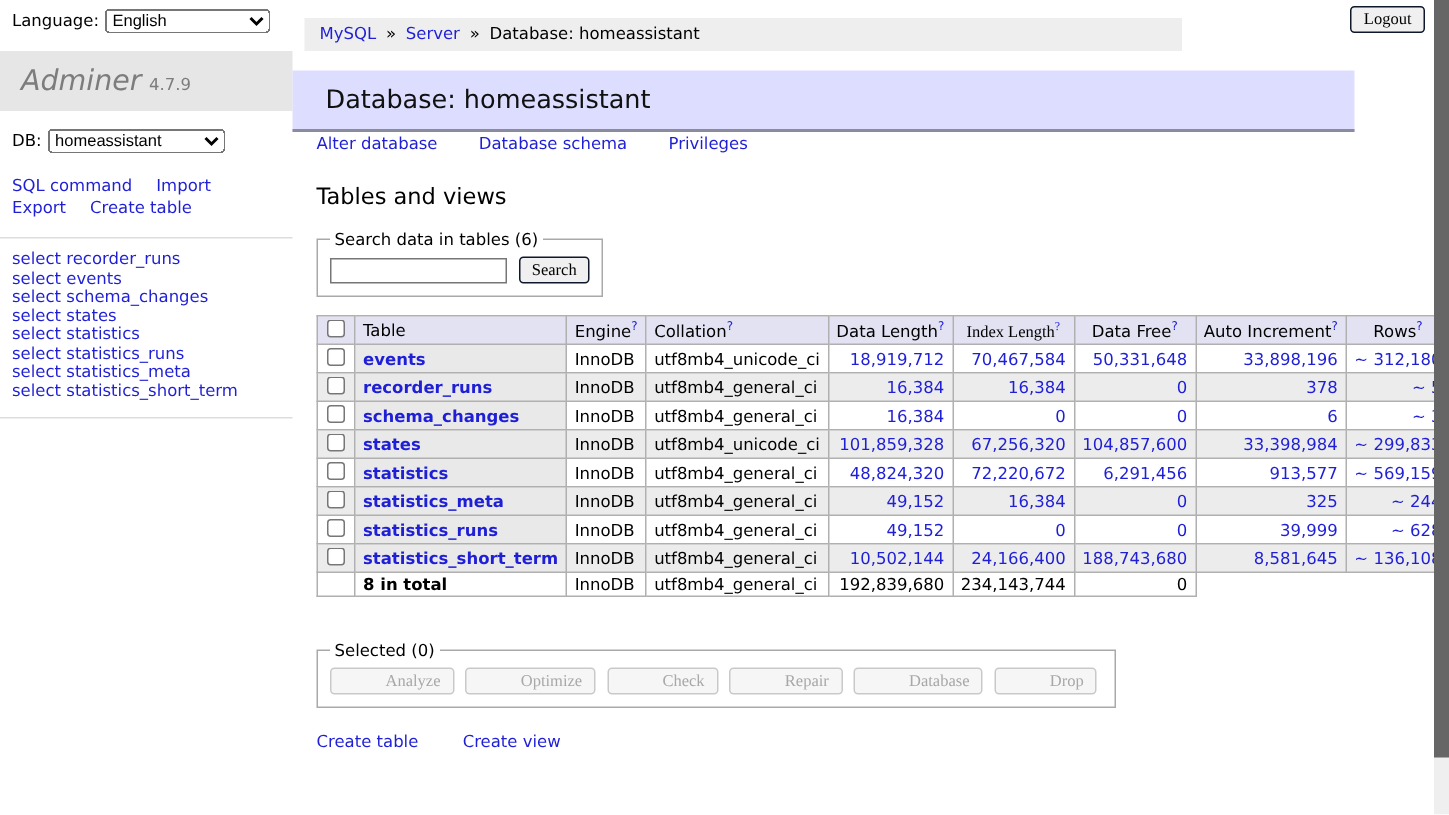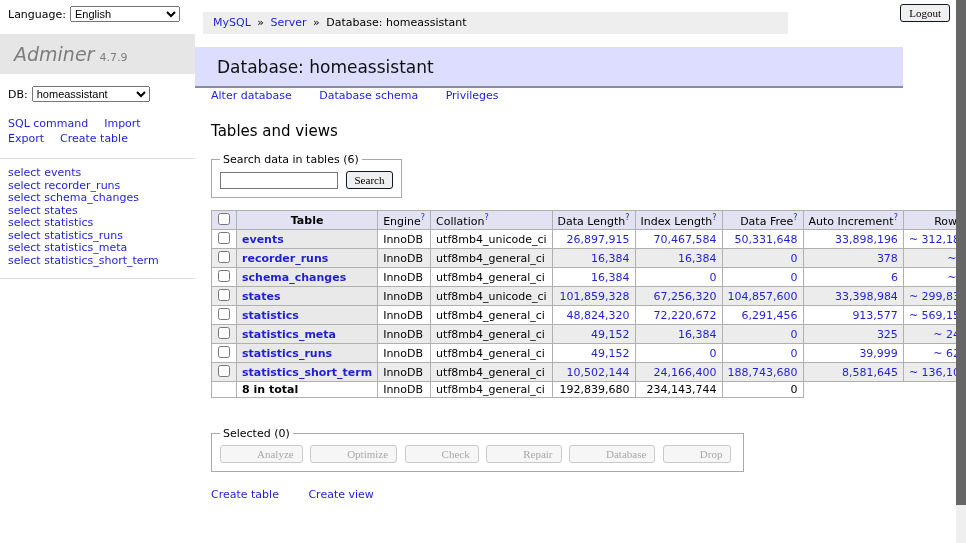--- a/index.html
+++ b/index.html
@@ -52,35 +52,35 @@
   legend { font-size:11px; padding:0 3px; }
   .search-fs input[type=text] { width:118px; height:17px; border:1px solid #767676; font-size:11px; margin-right:4px; }
 
   
   table.db-tables { border-collapse:collapse; margin:12px 0 0 8px; }
   .db-tables th, .db-tables td {
     border:1px solid #b0b0b0; padding:1px 5px; height:16px;
     font-size:11px; white-space:nowrap; font-weight:400; text-align:left;
   }
   .db-tables thead th { background:#e2e2f2; }
-  .db-tables thead th.h-table { font-weight:700; text-align:center; width:118px; }
+  .db-tables thead th.h-table { font-weight:400; width:118px; }
   .db-tables thead th sup { font-size:8px; }
   .db-tables thead th sup a { color:#1f1fd6; }
   .db-tables tbody th.name-cell { background:#e9e9e9; }
   .db-tables tbody th.name-cell a { font-weight:700; }
   .db-tables td.num, .db-tables thead th.num-h { text-align:right; }
-  .db-tables thead th.num-h { text-align:right; }
+  .db-tables thead th.num-h { text-align:center; }
   .db-tables tbody tr:nth-child(even) td { background:#ececec; }
   .db-tables .chk { width:20px; text-align:center; }
   .db-tables input[type=checkbox] { margin:1px; width:12px; height:12px; }
   .db-tables tr.total td, .db-tables tr.total th { background:#fff; }
   .db-tables tr.total th.name-cell { font-weight:700; background:#fff; }
   .db-tables td.ghost { border:none; background:#fff !important; }
   .col-engine { width:44px; } .col-coll { width:98px; }
-  .col-dl { width:70px; } .col-il { width:70px; } .col-df { width:66px; }
+  .col-dl { width:70px; } .col-il { width:70px;font-family:Liberation Serif, serif; } .col-df { width:66px; }
   .col-ai { width:76px; } .col-rows { width:60px; }
 
   
   .selected-fs { margin-top:16px; }
   .selected-fs .row1 button { margin-right:4px;padding-left:36px; }
   .selected-fs .row2 { margin-top:8px; }
   .selected-fs .row2 select { width:118px; font-size:11px; margin:0 6px 0 4px; }
   .selected-fs .row2 label { margin-left:6px; }
 
   .create-links { margin:16px 0 0 8px; }
@@ -101,22 +101,22 @@
     <span>Adminer</span><span class="ver">4.7.9</span>
   </h1>
   <div class="db-row">
     <span>DB:</span><select><option>homeassistant</option></select>
   </div>
   <div class="menu-actions">
     <div><a>SQL command</a><a>Import</a></div>
     <div><a>Export</a><a>Create table</a></div>
   </div>
   <div class="tables-list">
+    <div class="trow"><a>select</a> <a>recorder_runs</a></div>
     <div class="trow"><a>select</a> <a>events</a></div>
-    <div class="trow"><a>select</a> <a>recorder_runs</a></div>
     <div class="trow"><a>select</a> <a>schema_changes</a></div>
     <div class="trow"><a>select</a> <a>states</a></div>
     <div class="trow"><a>select</a> <a>statistics</a></div>
     <div class="trow"><a>select</a> <a>statistics_runs</a></div>
     <div class="trow"><a>select</a> <a>statistics_meta</a></div>
     <div class="trow"><a>select</a> <a>statistics_short_term</a></div>
   </div>
 </div>
 
 <div id="content">
@@ -158,21 +158,21 @@
         <th class="col-rows num-h"><span>Rows</span><sup><a>?</a></sup></th>
 
       </tr>
     </thead>
     <tbody>
       <tr>
         <td class="chk"><input type="checkbox" style=""></td>
         <th class="name-cell"><a>events</a></th>
         <td>InnoDB</td>
         <td>utf8mb4_unicode_ci</td>
-        <td class="num"><a>26,897,915</a></td>
+        <td class="num"><a>18,919,712</a></td>
         <td class="num"><a>70,467,584</a></td>
         <td class="num"><a>50,331,648</a></td>
         <td class="num"><a>33,898,196</a></td>
         <td class="num"><a>~ 312,180</a></td>
 
       </tr>
       <tr>
         <td class="chk"><input type="checkbox" style=""></td>
         <th class="name-cell"><a>recorder_runs</a></th>
         <td>InnoDB</td>

